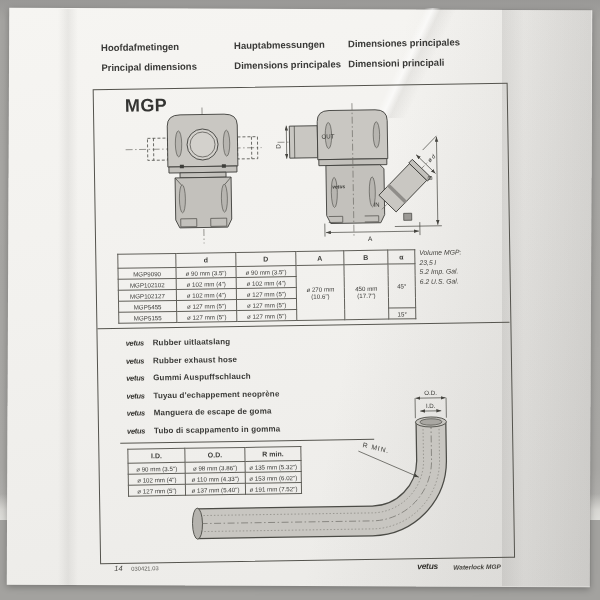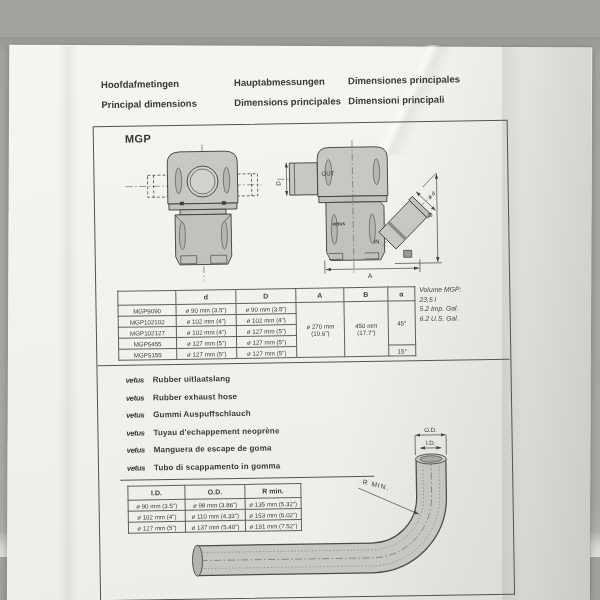--- a/index.html
+++ b/index.html
@@ -3,39 +3,39 @@
 <meta charset="utf-8">
 <style>
   html,body{margin:0;padding:0;}
   body{
     width:600px;height:600px;overflow:hidden;
     background:#a3a29f;
     font-family:"Liberation Sans",sans-serif;
   }
   .photo{position:relative;width:600px;height:520px;
     background:linear-gradient(180deg,#96959300,#96959300 95%,#d7d6d2 98%,#dededa 100%),
-               linear-gradient(180deg,#999896 0,#a5a4a1 4%,#a8a7a4 90%,#b5b4b1 100%);margin-top:37px;}
+               linear-gradient(180deg,#999896 0,#a5a4a1 4%,#a8a7a4 90%,#b5b4b1 100%);}
   .paper{position:absolute;left:8px;top:9px;width:583px;height:577px;
     transform:rotate(0.25deg);
     background:
       linear-gradient(100deg, rgba(255,255,255,0) 58%, rgba(110,108,105,0.10) 80%, rgba(110,108,105,0.16) 100%),
       linear-gradient(170deg,#f6f5f2 0%,#f2f1ee 45%,#ecebe8 100%);
     box-shadow:0 2px 7px rgba(0,0,0,0.28);}
   .crease-v{position:absolute;left:58px;top:9px;width:20px;height:577px;
     background:linear-gradient(90deg,transparent,rgba(90,88,85,.09) 50%,transparent);}
   .fold-r{position:absolute;left:502px;top:9px;width:89px;height:577px;
     background:linear-gradient(90deg,rgba(100,98,95,.14),rgba(100,98,95,.04) 25%,rgba(100,98,95,.11) 100%);}
   .crease-d{position:absolute;left:300px;top:8px;width:220px;height:110px;
     background:linear-gradient(115deg,transparent 46%,rgba(255,255,255,.55) 49%,rgba(120,118,114,.10) 52%,transparent 58%);}
   .content{position:absolute;left:0;top:0;width:600px;height:600px;
     transform:rotate(-0.9deg);color:#3b3b38;}
   .abs{position:absolute;}
   .hdr-col{position:absolute;top:35px;font-weight:bold;font-size:9.5px;line-height:20px;white-space:nowrap;color:#393937;}
   .main-box{position:absolute;left:96px;top:86px;width:413px;height:473px;border:1px solid #54534d;}
-  .mgp-title{position:absolute;left:128px;top:93px;font-weight:bold;font-size:11px;letter-spacing:.4px;color:#343432;}
+  .mgp-title{position:absolute;left:128px;top:93px;font-weight:bold;font-size:18px;letter-spacing:.4px;color:#343432;}
   .divider{position:absolute;height:1px;background:#56554f;}
   
   table{border-collapse:collapse;}
   .spec,.hose{position:absolute;table-layout:fixed;}
   .spec{left:118px;top:251px;}
   .hose{left:125px;top:446px;}
   .spec th,.spec td,.hose th,.hose td{
     border:1px solid #605f59;text-align:center;vertical-align:middle;
     padding:0 1px;color:#3c3c39;white-space:nowrap;overflow:hidden;}
   .spec th{height:13px;font-size:7px;font-weight:bold;}

